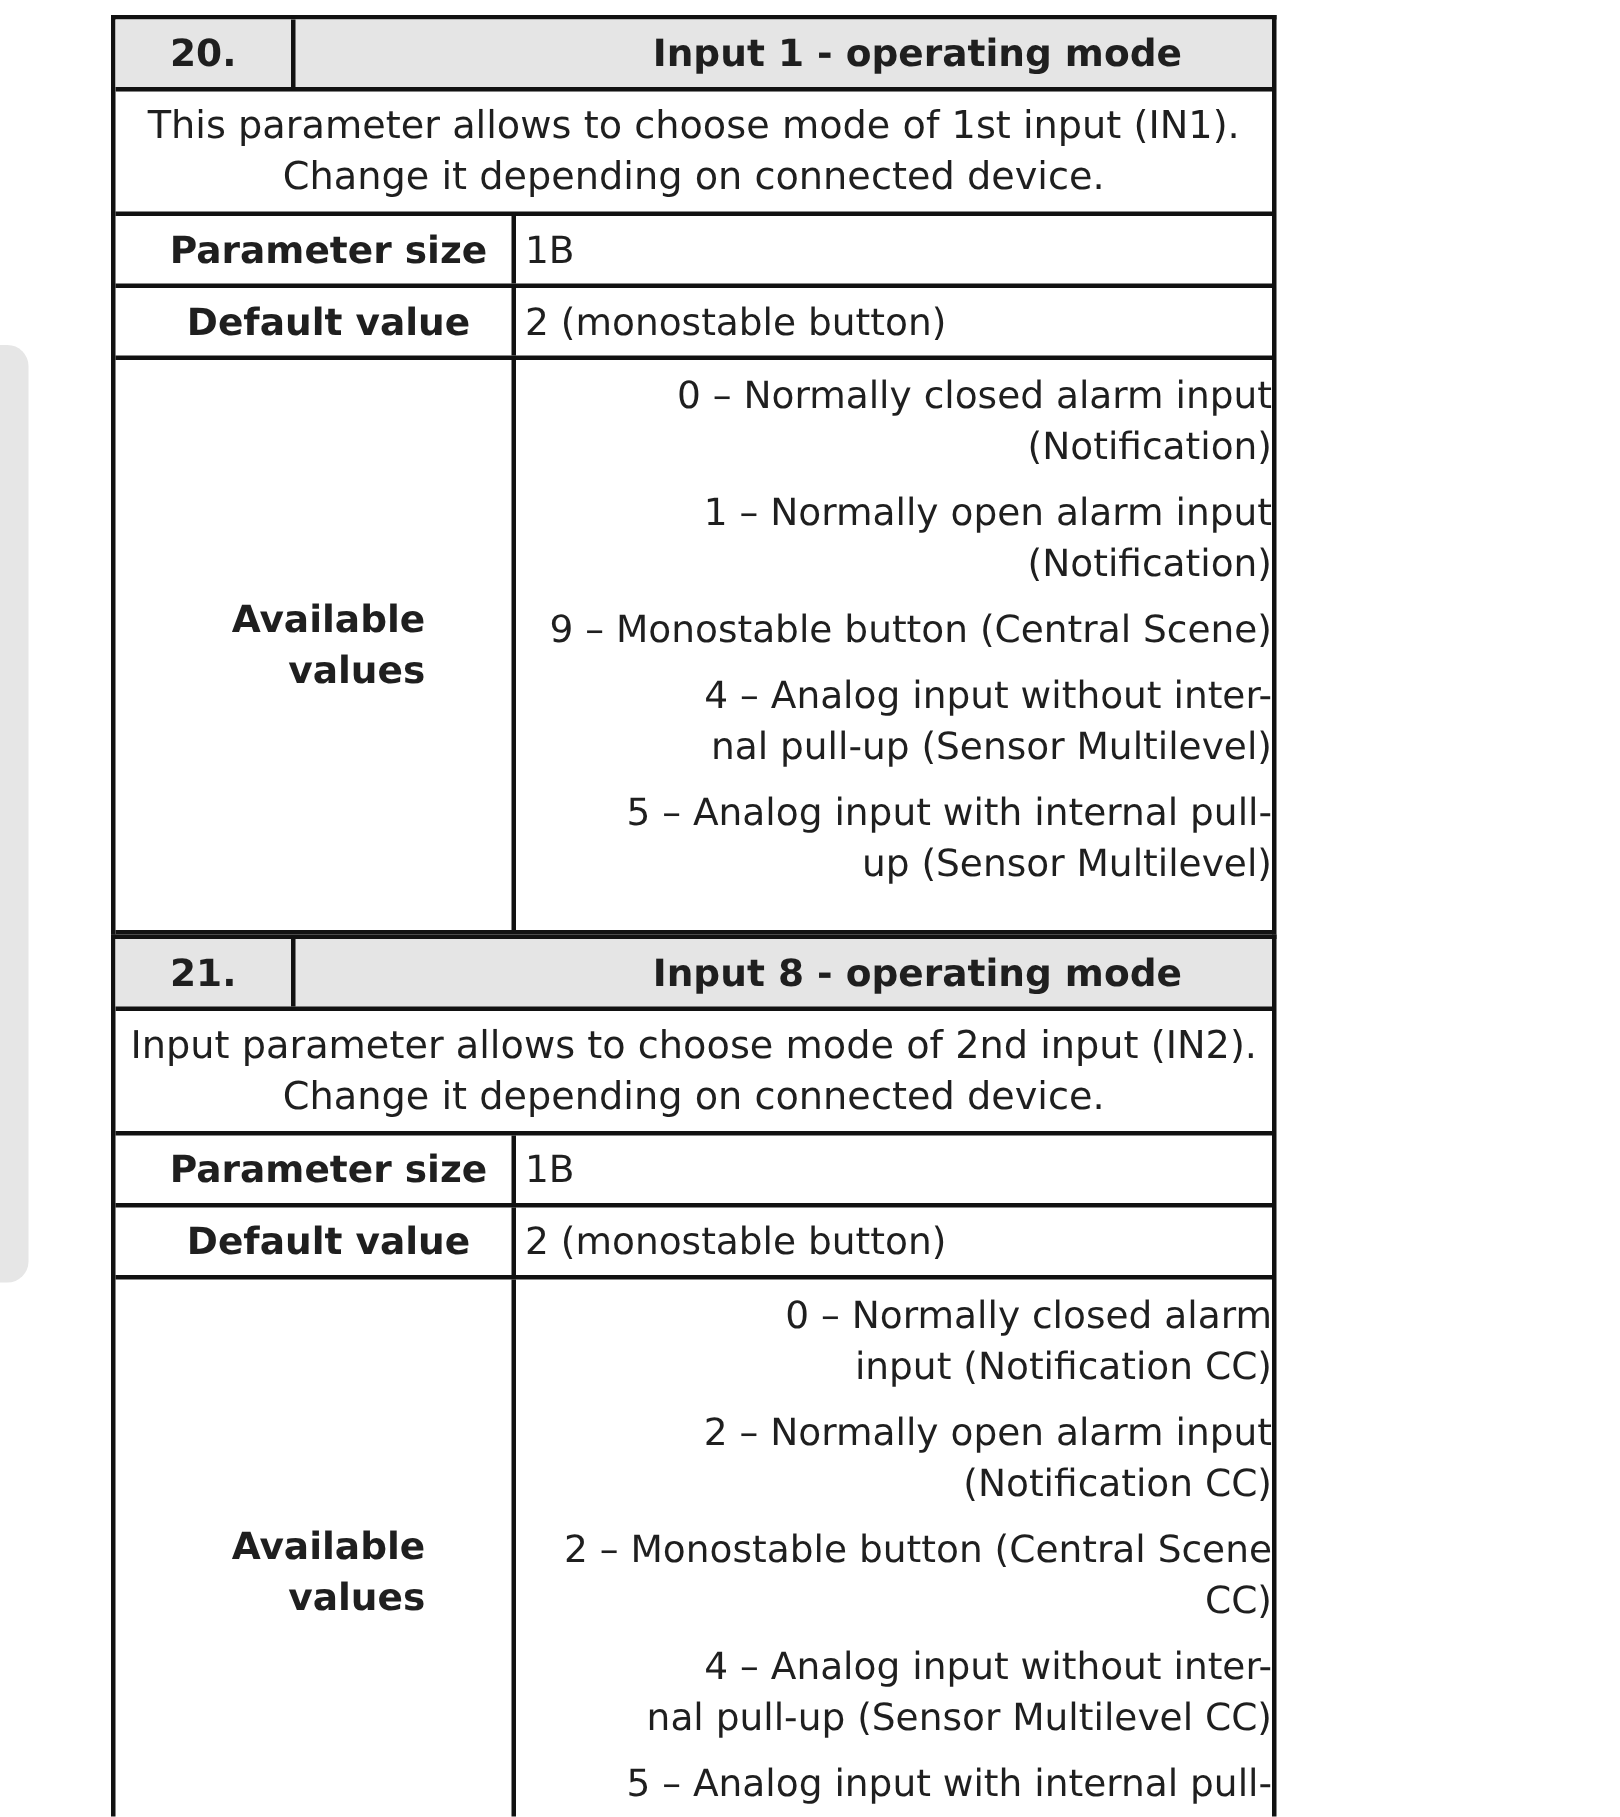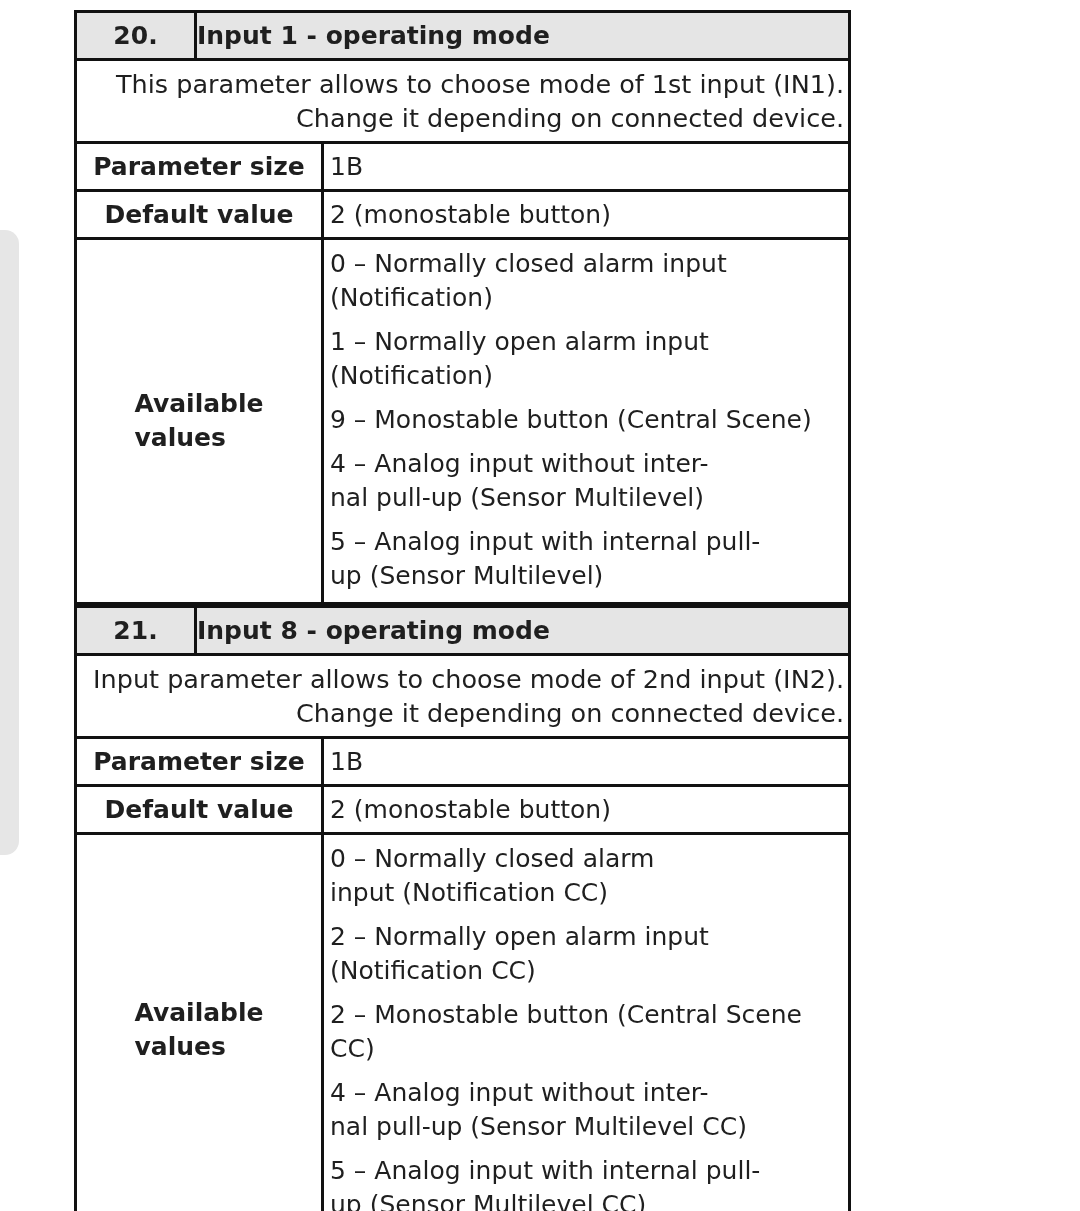--- a/index.html
+++ b/index.html
@@ -46,69 +46,71 @@
     .hdr .num {
       width: 117px;
       border-right: 3px solid #111;
       text-align: center;
       font-weight: bold;
       font-size: 25px;
       line-height: 45px;
     }
     .hdr .title {
       flex: 1;
-      text-align: left;
+      text-align: right;
       font-weight: bold;
       font-size: 25px;
       line-height: 45px;
       padding-right: 60px;
     }
     .desc {
       justify-content: center;
-      text-align: right;
+      text-align: center;
       font-size: 25.5px;
       line-height: 34px;
       padding: 6px 4px 4px 4px;
       height: 70px;
       box-sizing: content-box;
     }
     .desc span {
       display: block;
       width: 100%;
     }
     .label {
       width: 244px;
       border-right: 3px solid #111;
       font-weight: bold;
       font-size: 25px;
-      text-align: left;
+      text-align: right;
       display: flex;
       align-items: center;
       justify-content: center;
       flex-shrink: 0;
+      margin-left: 20px;
     }
     .value {
       flex: 1;
       font-size: 25px;
       padding-left: 6px;
       display: flex;
       align-items: center;
+      text-align: right;
     }
     .kv {
       height: 45px;
     }
     .avail .label {
       line-height: 34px;
       white-space: pre-line;
     }
     .avail .value {
       flex-direction: column;
       align-items: stretch;
       padding-top: 4px;
-      padding-bottom: 2px;
+      padding-bottom: 20px;
     }
     .opt {
       font-size: 25px;
       line-height: 34px;
       padding: 3px 0 7px 0;
       white-space: pre-line;
     }
     .p21 .avail {
       border-bottom: none;
       height: 390px;

